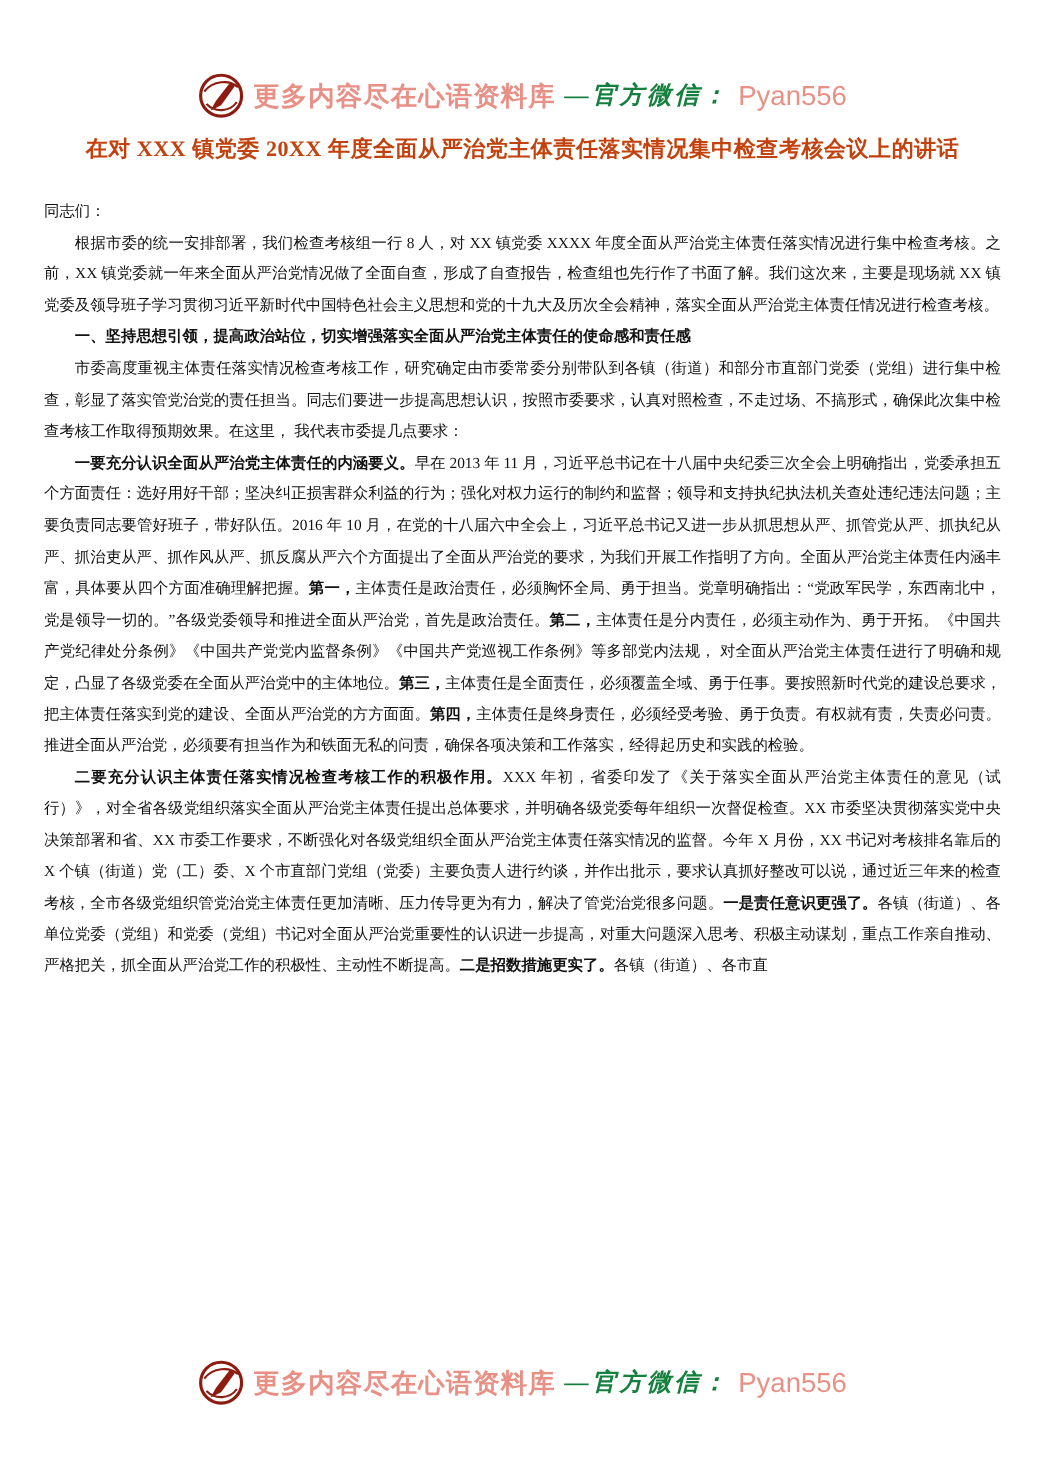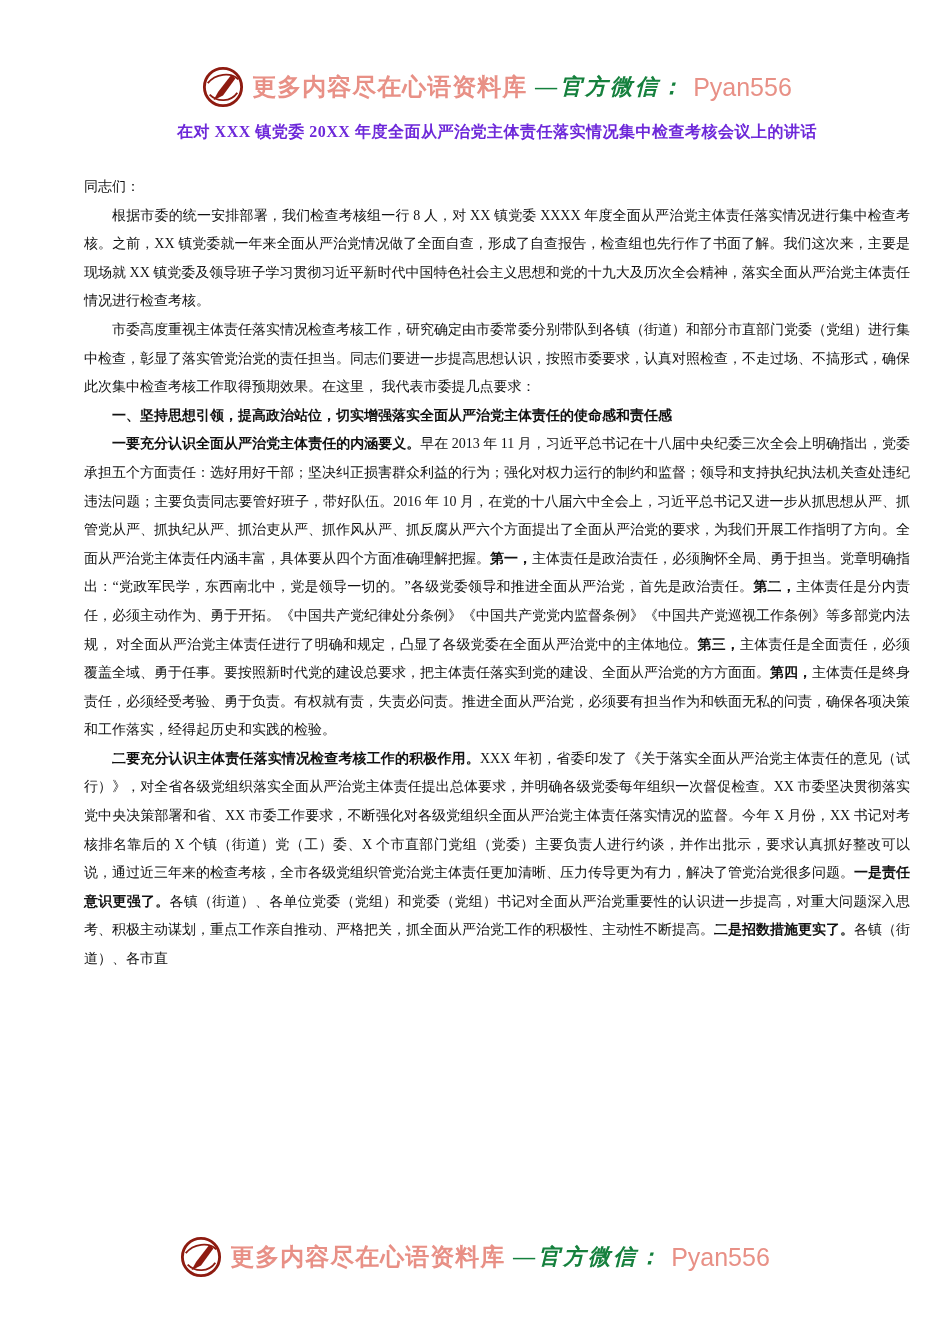--- a/index.html
+++ b/index.html
@@ -5,21 +5,20 @@
   * { margin: 0; padding: 0; box-sizing: border-box; }
   html, body { background: #ffffff; }
   .page {
     width: 950px;
     height: 1344px;
     position: relative;
     overflow: hidden;
     background: #ffffff;
     color: #111111;
     font-family: "Liberation Serif", "DejaVu Serif", serif;
-    padding-left: 44px;
   }
   .banner {
     display: flex;
     align-items: center;
     justify-content: center;
     gap: 8px;
     white-space: nowrap;
   }
   .header-banner { padding-top: 66px; }
   .footer-banner { position: absolute; top: 1236px; left: 0; width: 100%; }
@@ -38,24 +37,24 @@
     letter-spacing: 3px;
   }
   .wechat-id {
     color: #e89086;
     font-size: 25px;
     font-family: Liberation Sans, sans-serif;
   }
   .doc-title {
     margin-top: 14px;
     text-align: center;
-    font-size: 16px;
+    font-size: 20px;
     font-weight: bold;
     letter-spacing: 0.5px;
-    color: #6d28d9;
+    color: #c2410c;
   }
   .doc-body {
     margin: 30px 40px 0 40px;
     font-size: 14px;
     line-height: 28.6px;
     text-align: justify;
     color: #111111;
   }
   .para { margin: 0; }
   .para.indent { text-indent: 2em; }
@@ -78,22 +77,22 @@
     <span class="site-text">更多内容尽在心语资料库</span>
     <span class="wechat-label">—官方微信：</span>
     <span class="wechat-id">Pyan556</span>
   </div>
 
   <h1 class="doc-title">在对 XXX 镇党委 20XX 年度全面从严治党主体责任落实情况集中检查考核会议上的讲话</h1>
 
   <div class="doc-body">
       <p class="para"><span class="run">同志们：</span></p>
       <p class="para indent"><span class="run">根据市委的统一安排部署，我们检查考核组一行 8 人，对 XX 镇党委 XXXX 年度全面从严治党主体责任落实情况进行集中检查考核。之前，XX 镇党委就一年来全面从严治党情况做了全面自查，形成了自查报告，检查组也先行作了书面了解。我们这次来，主要是现场就 XX 镇党委及领导班子学习贯彻习近平新时代中国特色社会主义思想和党的十九大及历次全会精神，落实全面从严治党主体责任情况进行检查考核。</span></p>
+      <p class="para indent"><span class="run b">一、坚持思想引领，提高政治站位，切实增强落实全面从严治党主体责任的使命感和责任感</span></p>
       <p class="para indent"><span class="run">市委高度重视主体责任落实情况检查考核工作，研究确定由市委常委分别带队到各镇（街道）和部分市直部门党委（党组）进行集中检查，彰显了落实管党治党的责任担当。同志们要进一步提高思想认识，按照市委要求，认真对照检查，不走过场、不搞形式，确保此次集中检查考核工作取得预期效果。在这里， 我代表市委提几点要求：</span></p>
-      <p class="para indent"><span class="run b">一、坚持思想引领，提高政治站位，切实增强落实全面从严治党主体责任的使命感和责任感</span></p>
       <p class="para indent"><span class="run b">一要充分认识全面从严治党主体责任的内涵要义。</span><span class="run">早在 2013 年 11 月，习近平总书记在十八届中央纪委三次全会上明确指出，党委承担五个方面责任：选好用好干部；坚决纠正损害群众利益的行为；强化对权力运行的制约和监督；领导和支持执纪执法机关查处违纪违法问题；主要负责同志要管好班子，带好队伍。2016 年 10 月，在党的十八届六中全会上，习近平总书记又进一步从抓思想从严、抓管党从严、抓执纪从严、抓治吏从严、抓作风从严、抓反腐从严六个方面提出了全面从严治党的要求，为我们开展工作指明了方向。全面从严治党主体责任内涵丰富，具体要从四个方面准确理解把握。</span><span class="run b">第一，</span><span class="run">主体责任是政治责任，必须胸怀全局、勇于担当。党章明确指出：“党政军民学，东西南北中，党是领导一切的。”各级党委领导和推进全面从严治党，首先是政治责任。</span><span class="run b">第二，</span><span class="run">主体责任是分内责任，必须主动作为、勇于开拓。《中国共产党纪律处分条例》《中国共产党党内监督条例》《中国共产党巡视工作条例》等多部党内法规， 对全面从严治党主体责任进行了明确和规定，凸显了各级党委在全面从严治党中的主体地位。</span><span class="run b">第三，</span><span class="run">主体责任是全面责任，必须覆盖全域、勇于任事。要按照新时代党的建设总要求，把主体责任落实到党的建设、全面从严治党的方方面面。</span><span class="run b">第四，</span><span class="run">主体责任是终身责任，必须经受考验、勇于负责。有权就有责，失责必问责。推进全面从严治党，必须要有担当作为和铁面无私的问责，确保各项决策和工作落实，经得起历史和实践的检验。</span></p>
       <p class="para indent"><span class="run b">二要充分认识主体责任落实情况检查考核工作的积极作用。</span><span class="run">XXX 年初，省委印发了《关于落实全面从严治党主体责任的意见（试行）》，对全省各级党组织落实全面从严治党主体责任提出总体要求，并明确各级党委每年组织一次督促检查。XX 市委坚决贯彻落实党中央决策部署和省、XX 市委工作要求，不断强化对各级党组织全面从严治党主体责任落实情况的监督。今年 X 月份，XX 书记对考核排名靠后的 X 个镇（街道）党（工）委、X 个市直部门党组（党委）主要负责人进行约谈，并作出批示，要求认真抓好整改可以说，通过近三年来的检查考核，全市各级党组织管党治党主体责任更加清晰、压力传导更为有力，解决了管党治党很多问题。</span><span class="run b">一是责任意识更强了。</span><span class="run">各镇（街道）、各单位党委（党组）和党委（党组）书记对全面从严治党重要性的认识进一步提高，对重大问题深入思考、积极主动谋划，重点工作亲自推动、严格把关，抓全面从严治党工作的积极性、主动性不断提高。</span><span class="run b">二是招数措施更实了。</span><span class="run">各镇（街道）、各市直</span></p>
     </div>
 
   <div class="banner footer-banner">
     <span class="logo">
       <svg viewBox="0 0 44 44" width="42" height="42">
         <circle cx="22" cy="22" r="19.5" fill="#ffffff" stroke="#8e1b10" stroke-width="3"></circle>
         <path d="M6 18 C 14 8, 30 6, 38 14" fill="none" stroke="#8e1b10" stroke-width="2"></path>
         <path d="M31 9 L 17 27 L 12 36 L 22 31 L 35 13 Z" fill="#8e1b10"></path>

